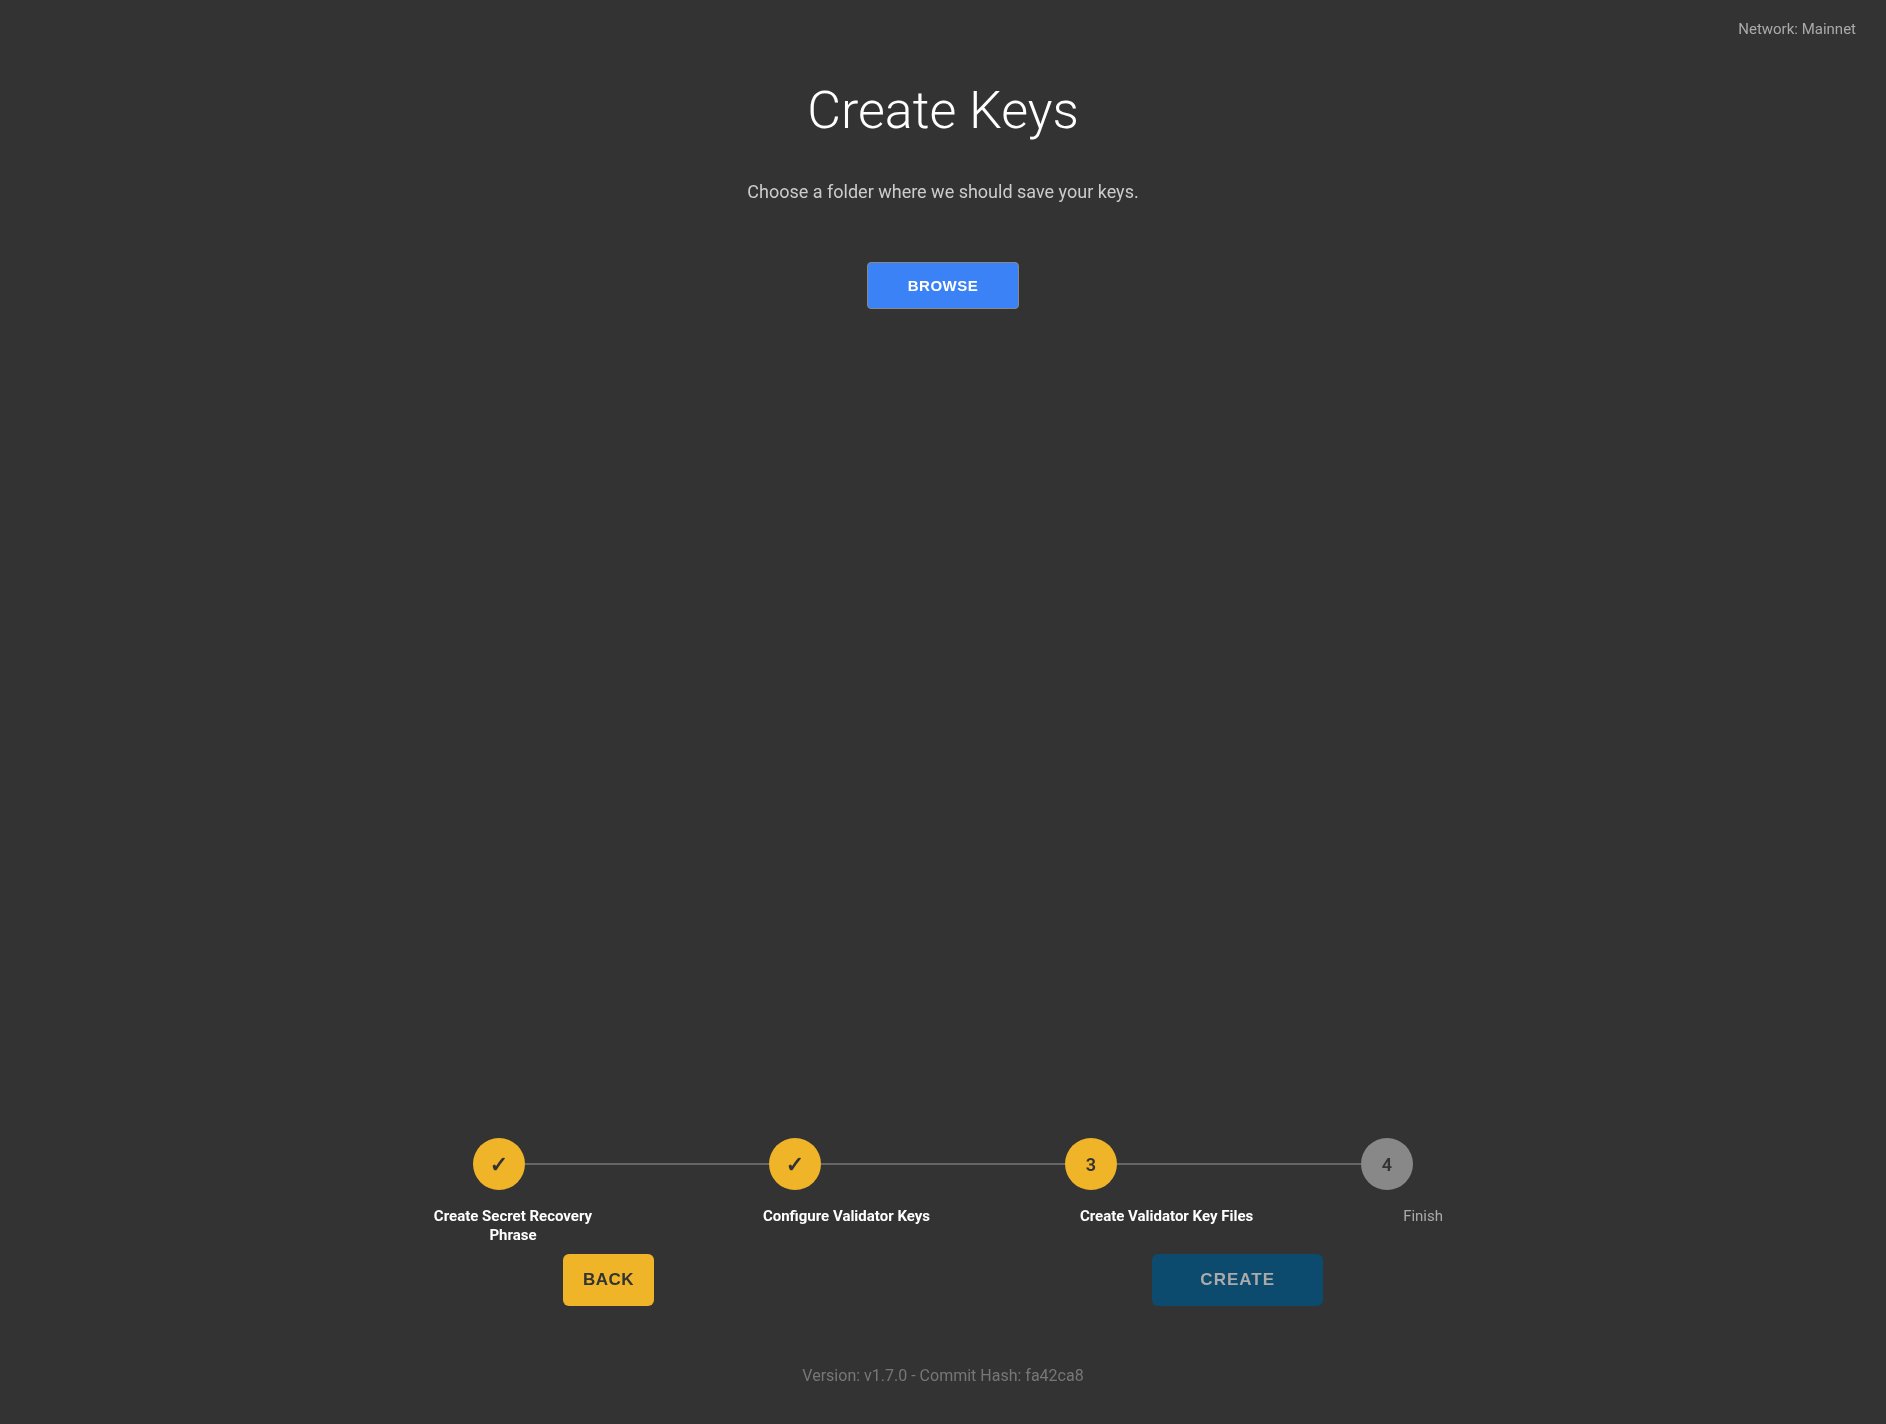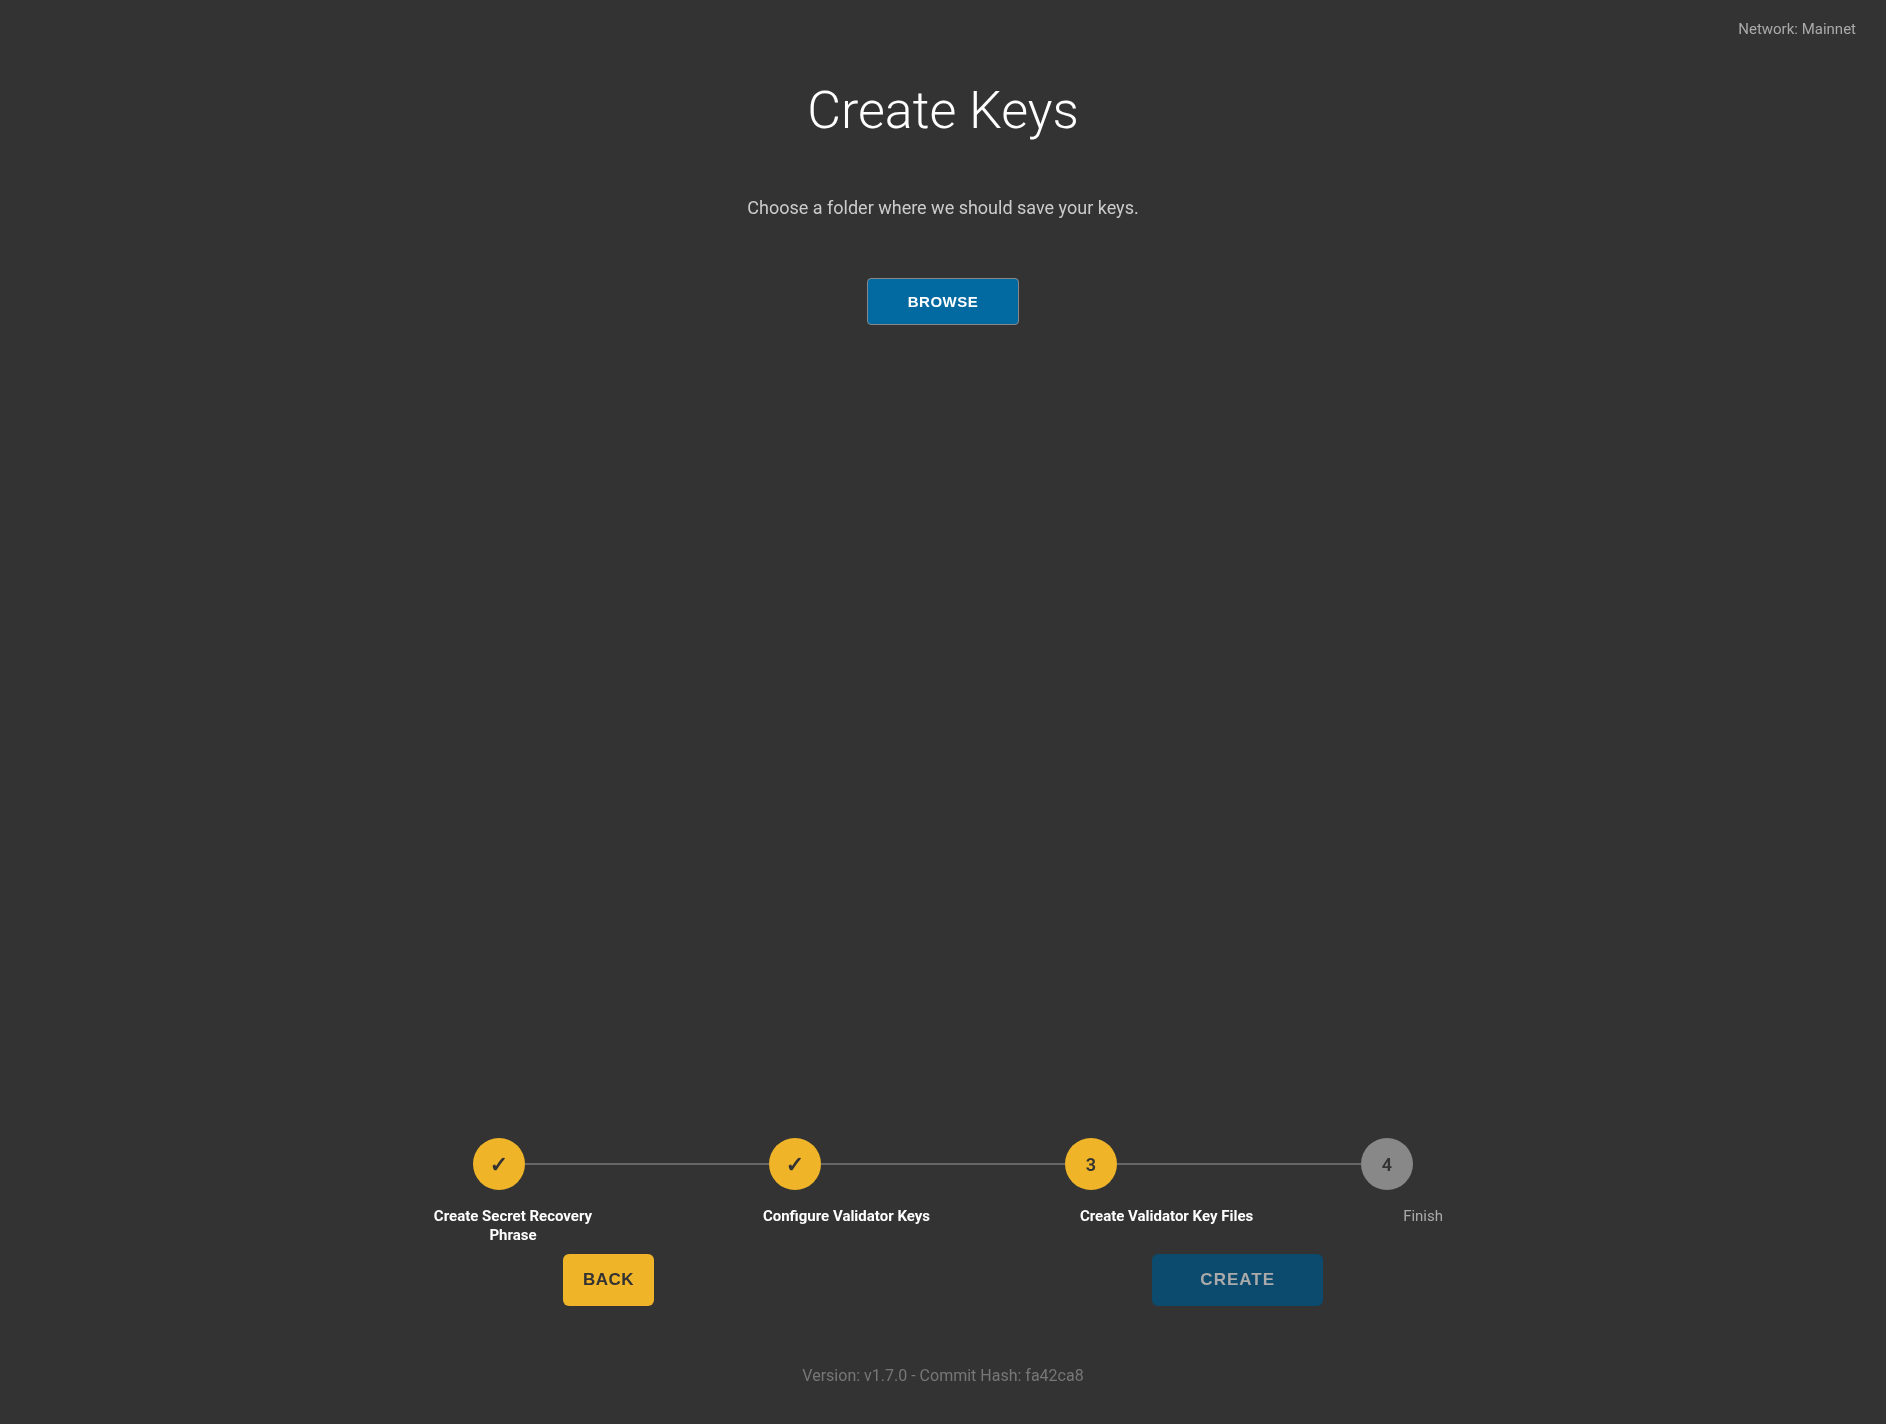--- a/index.html
+++ b/index.html
@@ -33,31 +33,31 @@
       flex-direction: column;
       align-items: center;
       justify-content: flex-start;
       padding-top: 80px;
     }
 
     .page-title {
       font-size: 52px;
       font-weight: 300;
       color: #ffffff;
-      margin-bottom: 56px;
+      margin-bottom: 40px;
     }
 
     .subtitle {
       font-size: 18px;
       color: #cccccc;
       margin-bottom: 60px;
     }
 
     .browse-button {
-      background-color: #0369a1;
+      background-color: #3b82f6;
       color: #ffffff;
       border: 1px solid #888888;
       padding: 14px 40px;
       font-size: 15px;
       font-weight: 600;
       letter-spacing: 0.5px;
       cursor: pointer;
       border-radius: 4px;
     }
 

